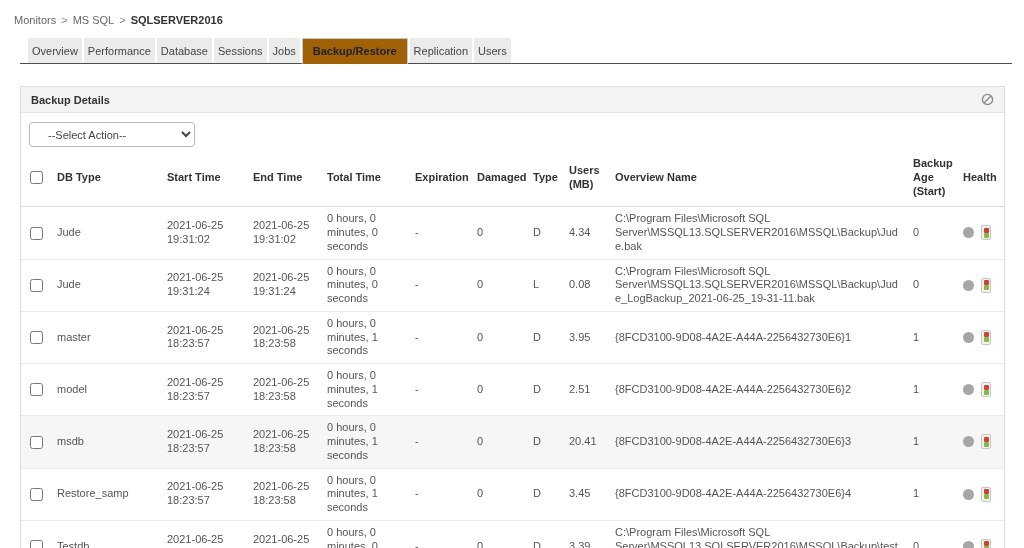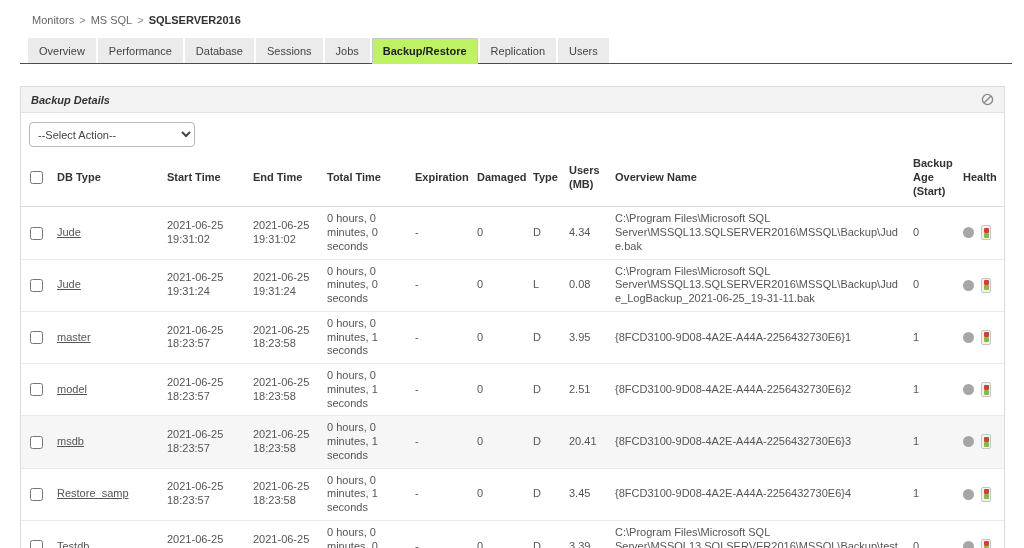--- a/index.html
+++ b/index.html
@@ -1,56 +1,56 @@
 <!DOCTYPE html>
 <html><head>
 <meta charset="utf-8">
 <style>
   * { margin:0; padding:0; box-sizing:border-box; }
   html,body { width:1024px; height:548px; background:#fff; overflow:hidden;
     font-family:"Liberation Sans","DejaVu Sans",sans-serif; color:#555; }
 
   
-  .breadcrumb { padding:14px 0 0 32px; font-size:11px; color:#666; }
+  .breadcrumb { padding:14px 0 0 14px; font-size:11px; color:#666; }
   .breadcrumb .sep { margin:0 5px; color:#888; }
   .breadcrumb .current { font-weight:bold; color:#333; }
 
   
   .tabbar { display:flex; gap:2px; margin:12px 20px 0 28px; position:relative; }
   .tabbar::after { content:""; position:absolute; left:-8px; right:-8px; bottom:0;
     height:1px; background:#4d4d4d; }
-  .tab { background:#ebebeb; color:#444; font-size:11px; padding:7px 11px 6px;
+  .tab { background:#ebebeb; color:#444; font-size:11px; padding:7px 4px 6px;
     cursor:pointer; position:relative; white-space:nowrap; }
-  .tab.active { background:#bef264; font-weight:bold; color:#222;
+  .tab.active { background:#a16207; font-weight:bold; color:#222;
     border:1px solid #c9c9c9; border-bottom:none; z-index:2; padding:6px 10px 7px; }
 
   
   .panel { margin:22px 19px 0 20px; border:1px solid #ddd; background:#fff; }
   .panel-header { background:#f3f3f3; border-bottom:1px solid #e2e2e2;
     padding:6px 10px; display:flex; align-items:center; justify-content:space-between; }
-  .panel-title { font-size:11px; font-weight:bold; color:#333;font-style:italic; }
+  .panel-title { font-size:11px; font-weight:bold; color:#333; }
   .disable-btn { width:13px; height:13px; cursor:pointer; display:block; }
 
   .actionbar { padding:9px 8px 2px; }
   select.action { width:166px; height:25px; font-size:11px; color:#444;
-    border:1px solid #b9b9b9; border-radius:4px; background:#fff; padding:0 4px;
+    border:1px solid #b9b9b9; border-radius:4px; background:#fff; padding:0 14px;
     font-family:"Liberation Sans","DejaVu Sans",sans-serif; }
 
   
   table { width:100%; border-collapse:collapse; table-layout:fixed;
     font-size:11px; line-height:1.25; color:#555; }
   th { text-align:left; font-weight:bold; color:#333; vertical-align:middle;
     padding:8px 6px; border-bottom:1px solid #dcdcdc; }
   td { vertical-align:middle; padding:5px 6px; border-bottom:1px solid #e9e9e9;
     overflow-wrap:anywhere; }
   tr:last-child td { border-bottom:1px solid #ddd; }
   tr.hl td { background:#f6f6f6; }
   .c-check { text-align:center; }
   .c-check input { width:13px; height:13px; vertical-align:middle; cursor:pointer; }
-  a.dblink { color:#555; text-decoration:underline; cursor:pointer;margin-top:24px; }
+  a.dblink { color:#555; cursor:pointer;margin-top:24px; }
 
   
   .c-health .dot { display:inline-block; width:11px; height:11px; border-radius:50%;
     background:#a6a6a6; vertical-align:middle; margin-right:7px; cursor:pointer; }
   .traffic { display:inline-block; width:10px; height:15px; border:1px solid #c6c6c6;
     border-radius:2px; background:#f4f1ea; vertical-align:middle; cursor:pointer;
     position:relative; }
   .traffic .tr, .traffic .tg { position:absolute; left:1.5px; width:5px; height:5px;
     border-radius:1px; display:block; }
   .traffic .tr { top:1.5px; background:#cc4236; }

